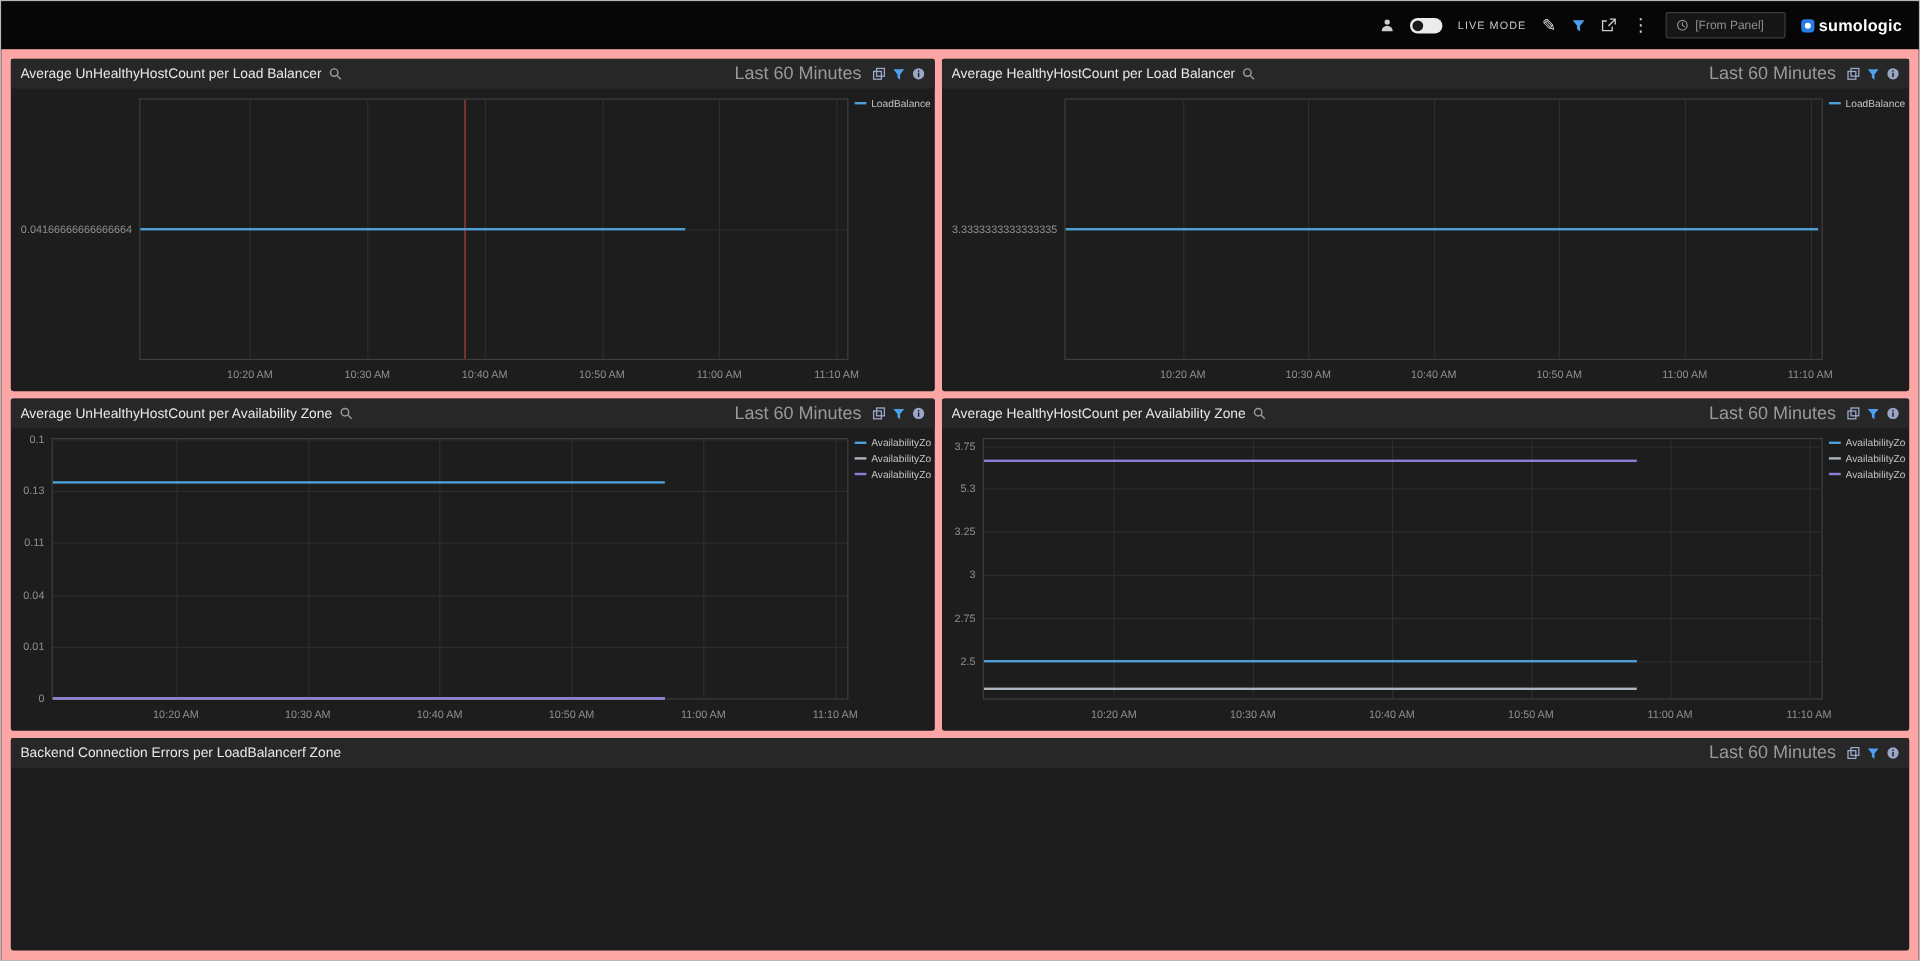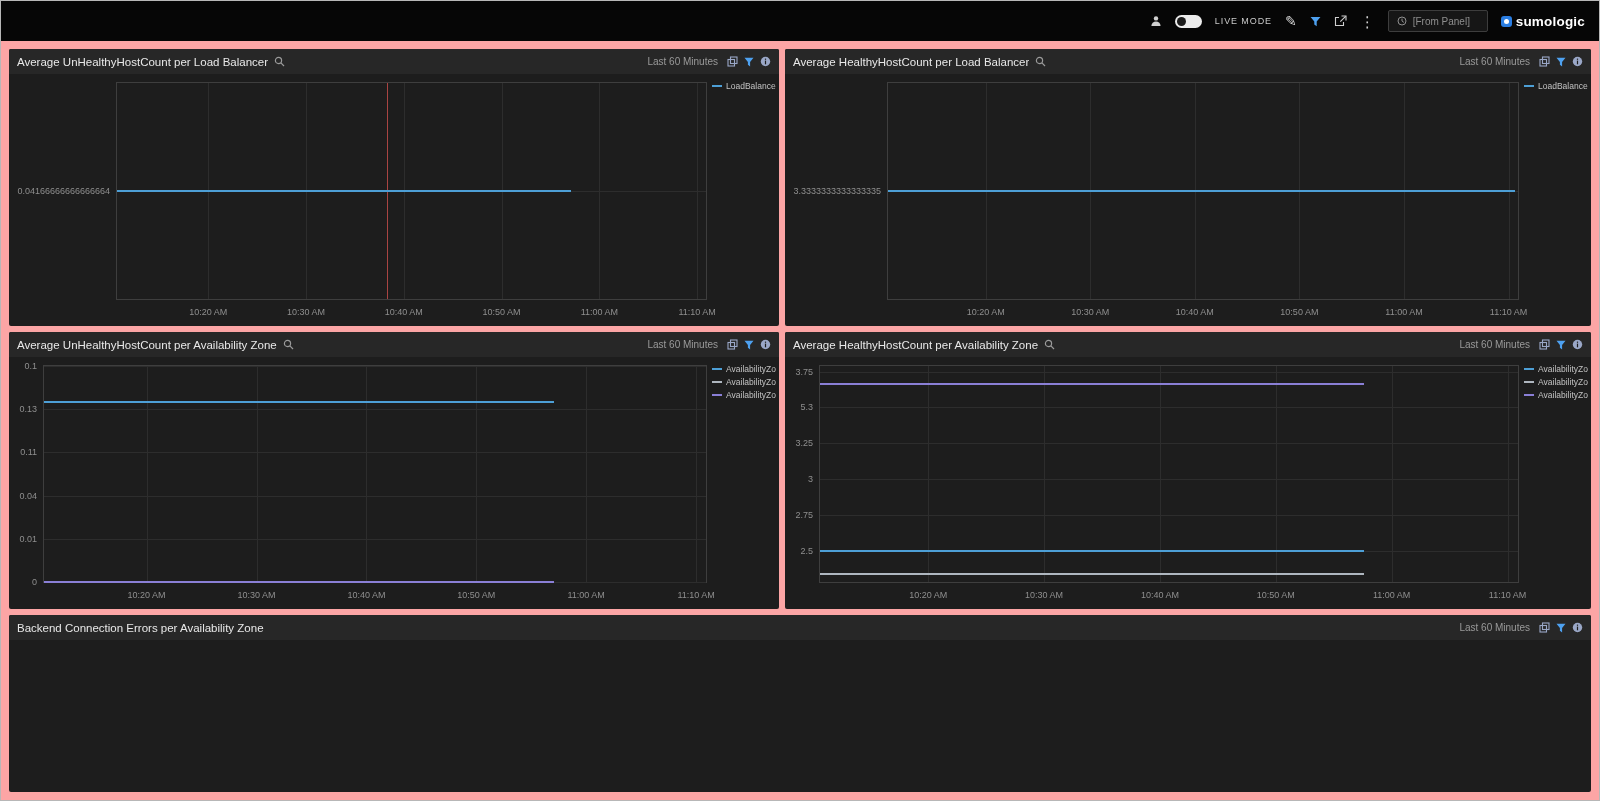--- a/index.html
+++ b/index.html
@@ -25,21 +25,21 @@
   .logo-text{color:#ffffff;font-size:13.5px;font-weight:bold;letter-spacing:.2px}
   
   .panels{flex:1;display:grid;grid-template-columns:770px 806px;grid-template-rows:277px 277px 177px;
     gap:6px;padding:8px;background:#fca5a5}
   .panel{background:#1d1d1d;border-radius:2px;display:flex;flex-direction:column;overflow:hidden}
   .panel-wide{grid-column:1 / -1}
   .panel-header{height:25px;flex:0 0 auto;display:flex;align-items:center;padding:0 8px;background:#272727}
   .panel-title{font-size:11.5px;color:#e8e8e8;white-space:nowrap;overflow:hidden}
   .mag{margin-left:6px;flex:0 0 auto}
   .ph-right{margin-left:auto;display:flex;align-items:center;gap:6px;flex:0 0 auto}
-  .range-label{font-size:10px;color:#9a9a9a;margin-right:3px;white-space:nowrap}
+  .range-label{font-size:15px;color:#9a9a9a;margin-right:3px;white-space:nowrap}
   
   .chart{position:relative;flex:1;overflow:hidden}
   .plot{position:absolute;border:1px solid #3e3e3e}
   .gridline-v{position:absolute;top:0;bottom:0;width:1px;background:#2d2d2d}
   .gridline-h{position:absolute;left:0;right:0;height:1px;background:#2d2d2d}
   .x-label{position:absolute;font-size:9px;color:#8f8f8f;white-space:nowrap}
   .y-label{position:absolute;font-size:9px;color:#8f8f8f;white-space:nowrap}
   .series-line{position:absolute;height:2px}
   .vline{position:absolute;top:0;bottom:0;width:1px}
   .legend{position:absolute;top:7px;right:3px;width:64px;display:flex;flex-direction:column;gap:3px;overflow:hidden}
@@ -374,21 +374,21 @@
             <div class="legend-item">
               <span class="legend-swatch" style="background: rgb(138, 127, 214);"></span>
               <span class="legend-label">AvailabilityZor</span>
             </div>
           </div>
         </div>
     </div>
 
     <div class="panel panel-wide">
       <div class="panel-header">
-        <span class="panel-title">Backend Connection Errors per Availability Zone</span>
+        <span class="panel-title">Backend Connection Errors per LoadBalancerf Zone</span>
         <span class="ph-right">
           <span class="range-label">Last 60 Minutes</span>
           <span class="icon-btn">
             <svg width="11" height="11" viewBox="0 0 11 11" fill="none" stroke="#9aa7c7" stroke-width="1.1">
                 <rect x="3.5" y="1" width="6.5" height="6.5"></rect>
                 <rect x="1" y="3.5" width="6.5" height="6.5"></rect>
               </svg>
           </span>
           <span class="icon-btn">
             <svg width="10" height="10" viewBox="0 0 10 10">

